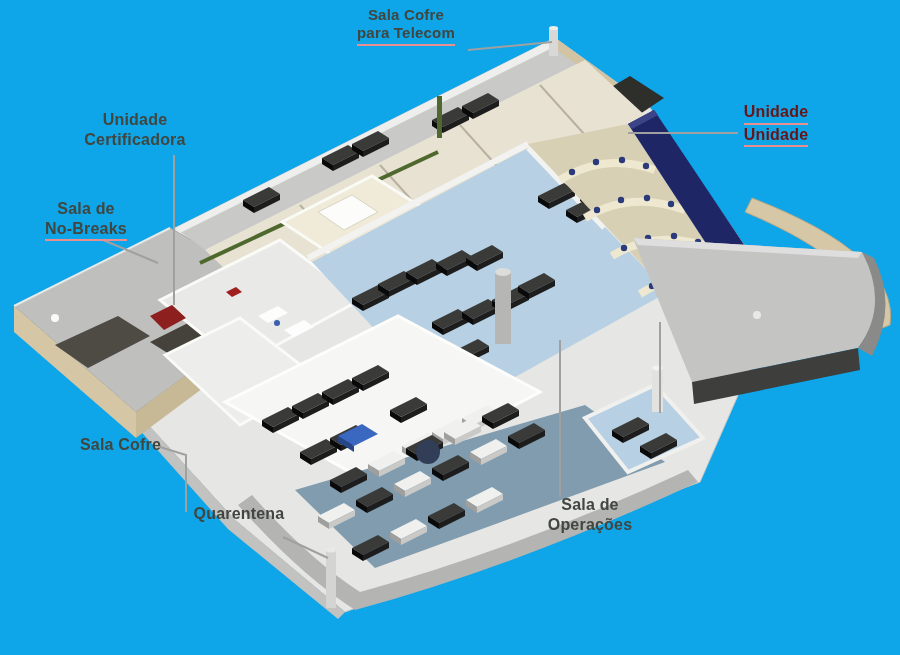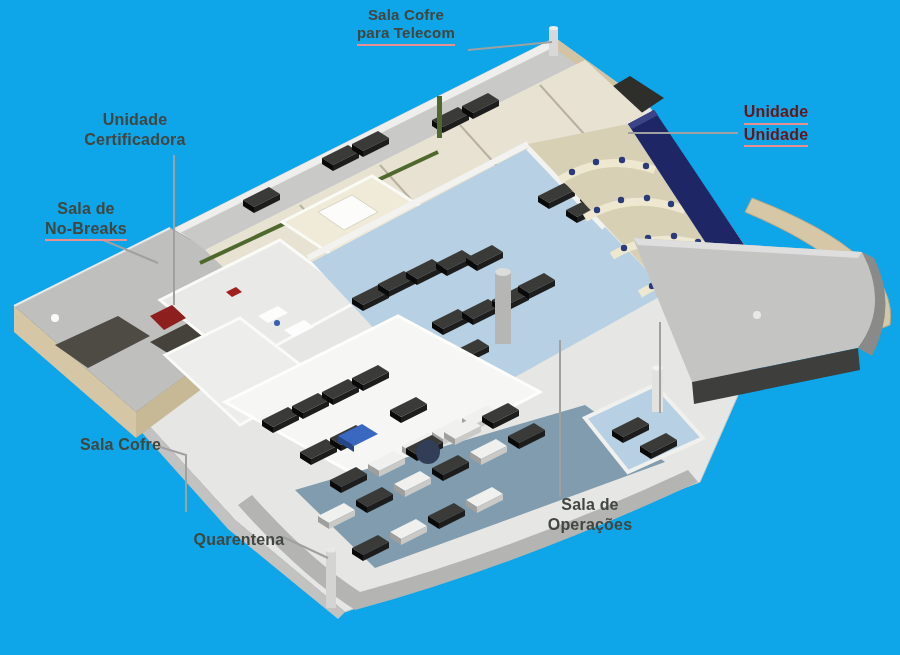--- a/index.html
+++ b/index.html
@@ -11,21 +11,21 @@
   .label .ln{display:inline-block;}
   .label .u-red{border-bottom:2px solid #e89090;padding-bottom:1px;}
   .label.red{color:#6a1515;}
   .lbl-top{left:336px;top:6px;width:140px;font-size:15px;}
   .lbl-cert{left:70px;top:110px;width:130px;}
   .lbl-nobreak{left:30px;top:199px;width:112px;}
   .lbl-command{left:722px;top:102px;width:108px;}
   .lbl-vaulta{left:642px;top:411px;width:130px;}
   .lbl-oper{left:530px;top:495px;width:120px;}
   .lbl-vault{left:80px;top:435px;width:100px;text-align:left;}
-  .lbl-quar{left:183px;top:530px;width:112px;}
+  .lbl-quar{left:183px;top:504px;width:112px;}
 </style>
 </head>
 <body>
 
 <div class="stage">
 
 <svg width="900" height="655" viewBox="0 0 900 655">
   <defs>
     <g id="rack">
       <polygon points="0,0 26,-13 37,-6 11,7" fill="#3a3a38"></polygon>

